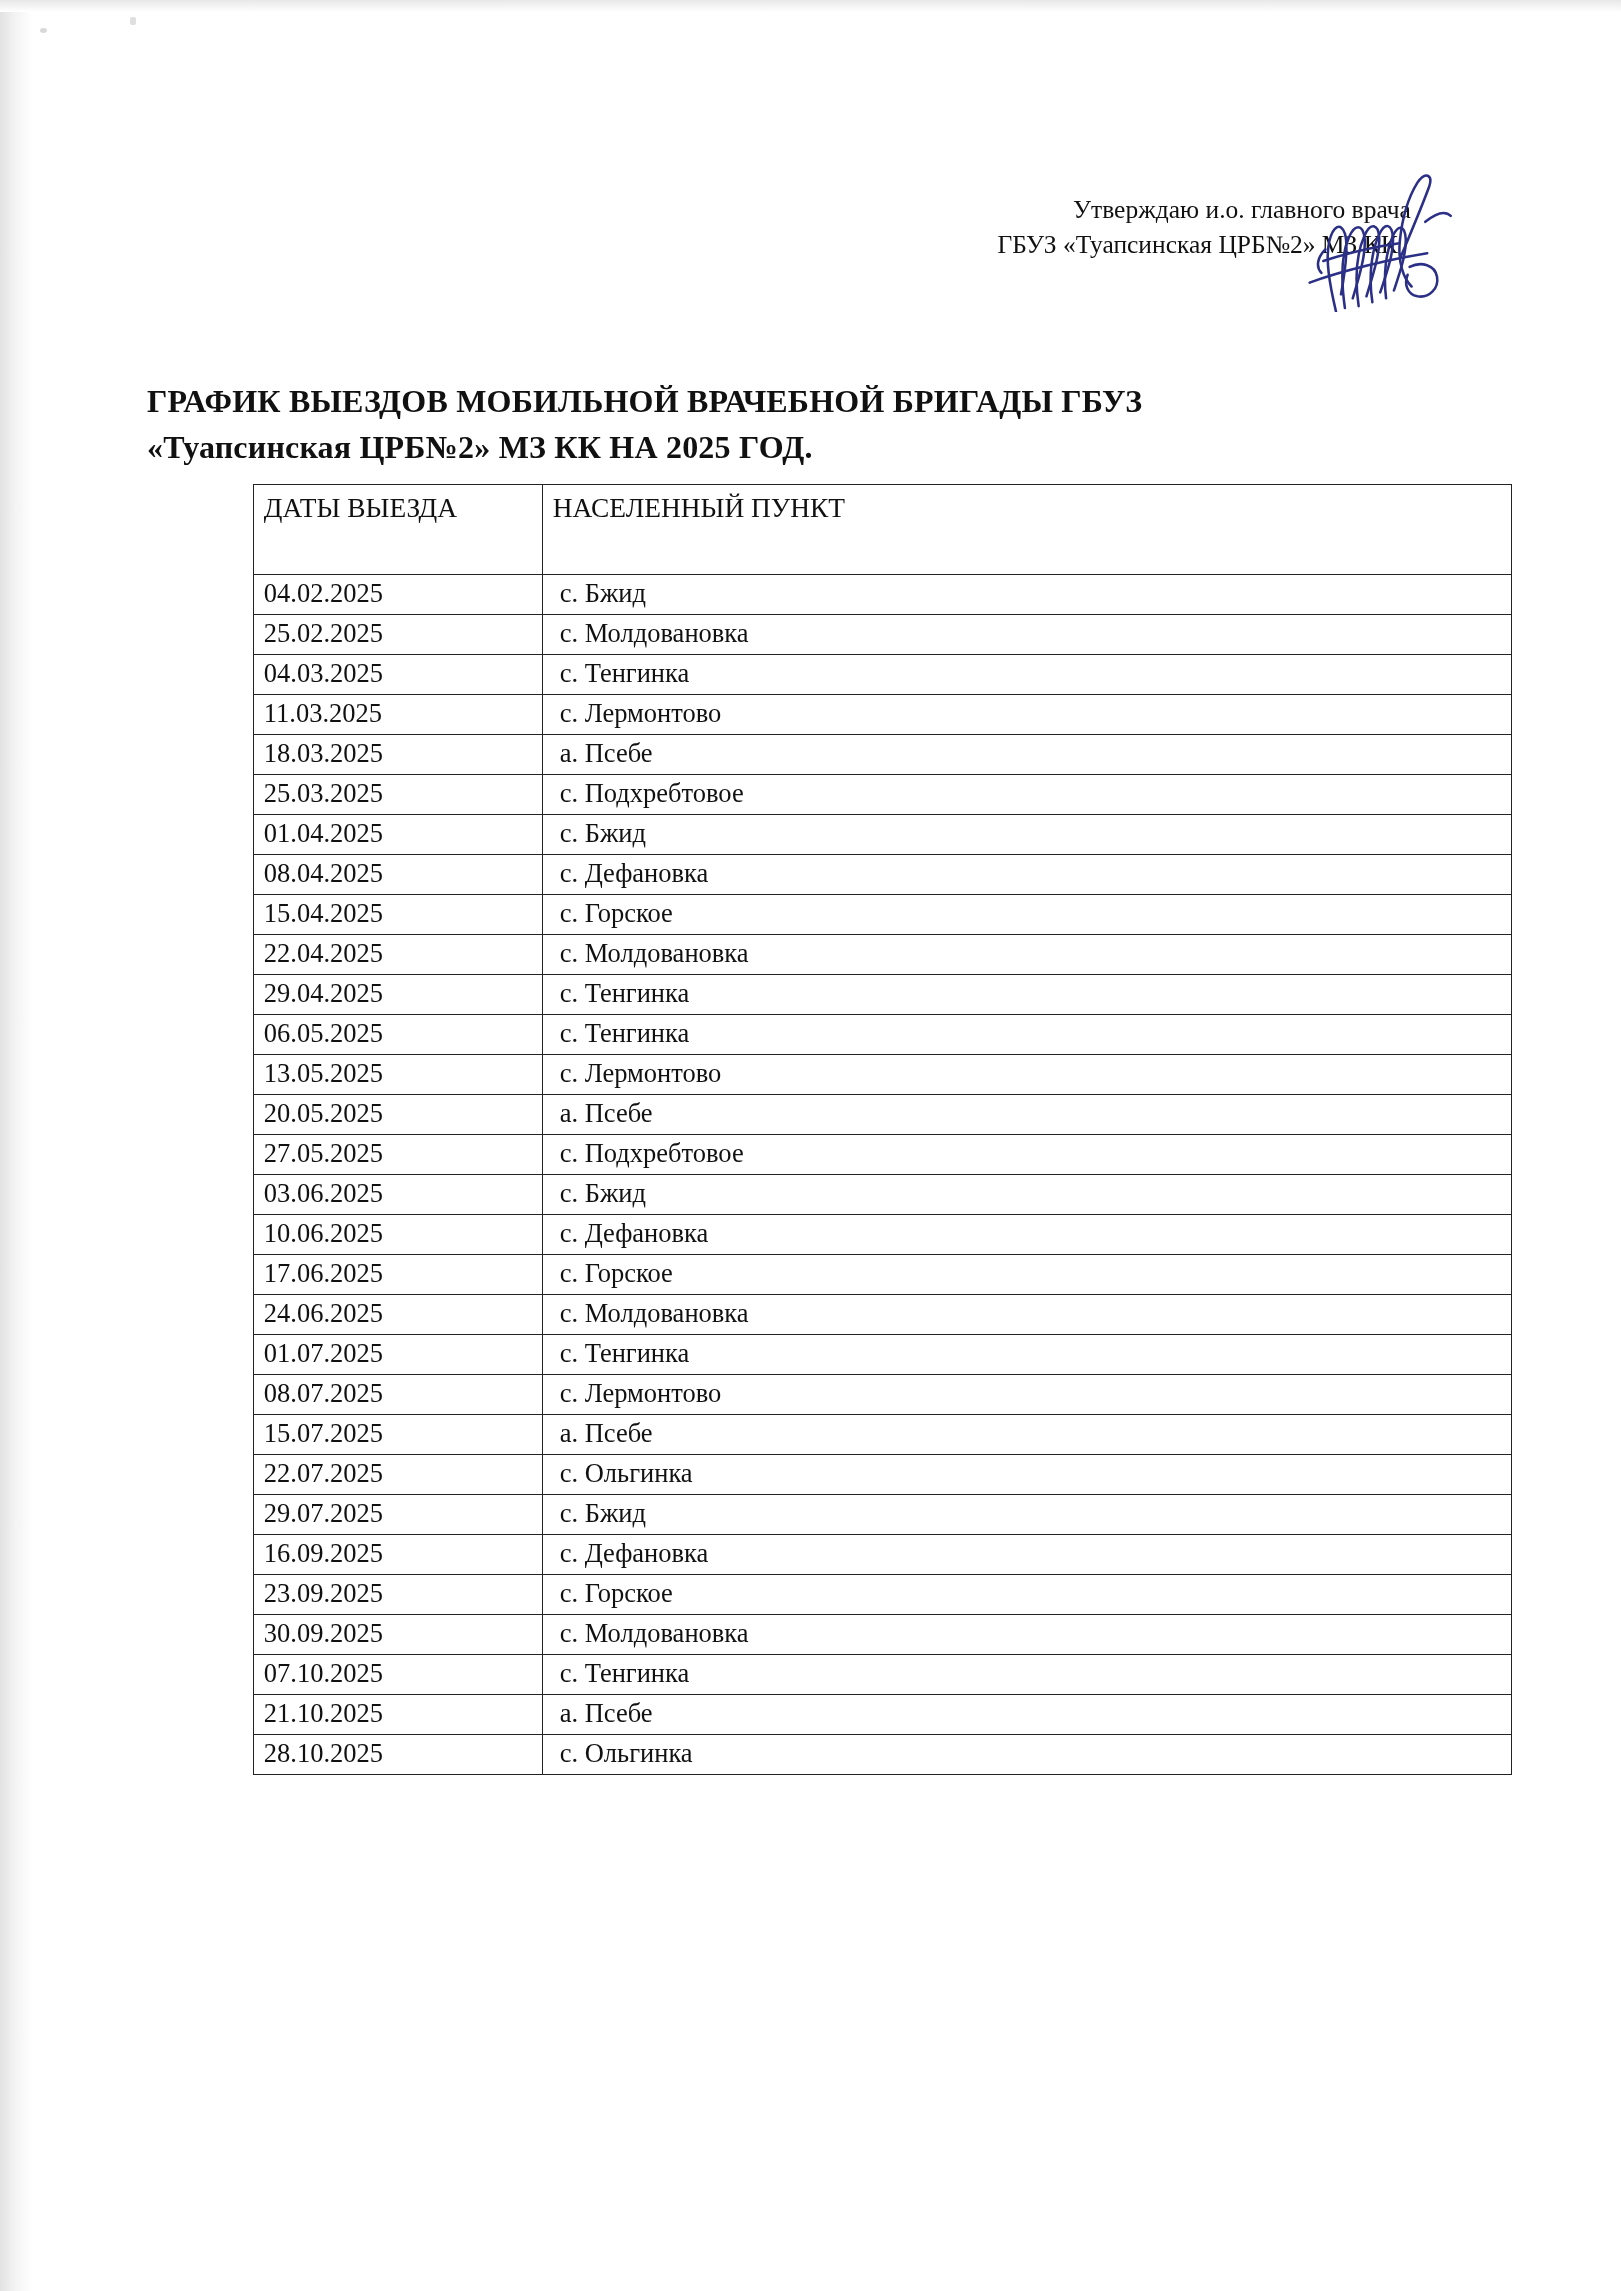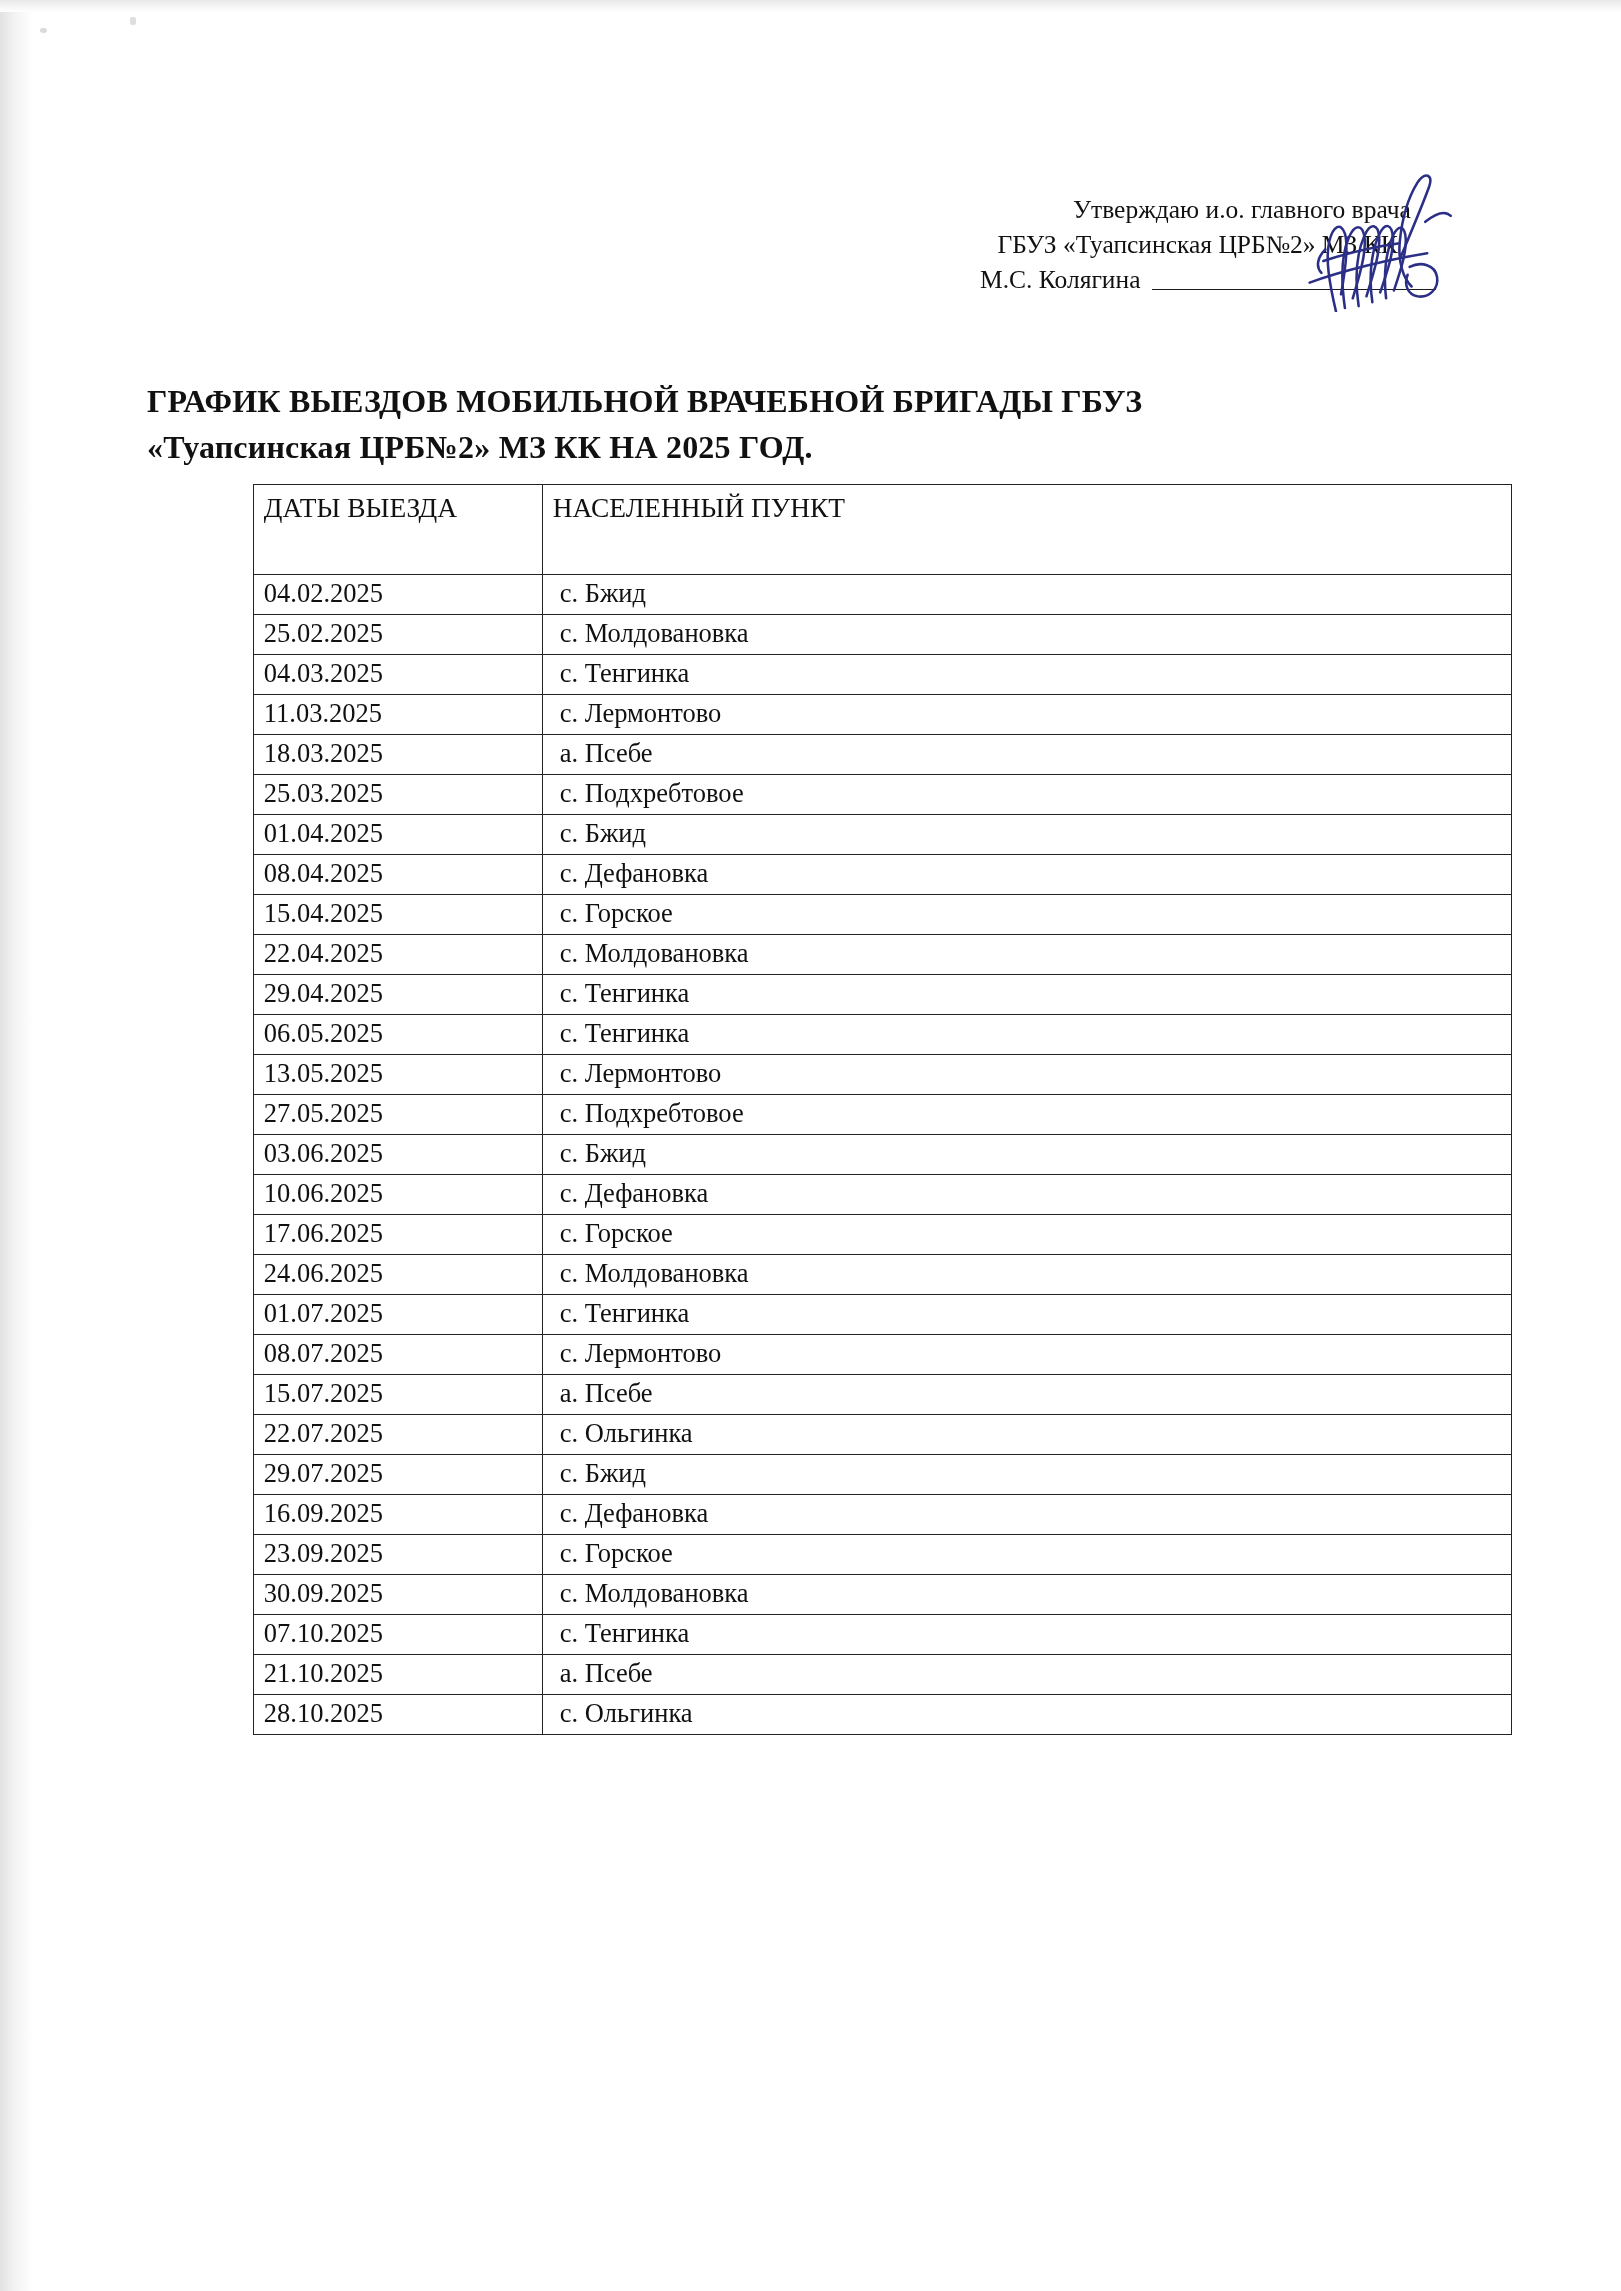--- a/index.html
+++ b/index.html
@@ -134,24 +134,20 @@
 <div class="page">
 
   <div class="scan-edge-left"></div>
   <div class="scan-edge-top"></div>
   <div class="speck s1"></div>
   <div class="speck s2"></div>
 
   <div class="approval">
     <div class="ln1">Утверждаю и.о. главного врача</div>
     <div class="ln2">ГБУЗ «Туапсинская ЦРБ№2» МЗ КК</div>
-    <div class="ln3">
-      <span>М.С. Колягина</span>
-      <span class="sign-rule"></span>
-    </div>
   </div>
 
   <svg class="signature" viewBox="0 0 250 150">
     <g fill="none" stroke="#2b2f86" stroke-width="2.6" stroke-linecap="round" stroke-linejoin="round">
       <path d="M95 150 C 88 120, 84 96, 88 78 C 92 62, 100 58, 104 70 C 108 84, 104 110, 100 132"></path>
       <path d="M104 146 C 100 118, 100 92, 108 74 C 114 60, 122 60, 124 74 C 126 90, 118 116, 112 136"></path>
       <path d="M118 144 C 114 116, 116 90, 124 72 C 130 58, 138 60, 139 74 C 140 90, 132 114, 126 134"></path>
       <path d="M132 140 C 128 114, 131 88, 139 71 C 145 58, 152 60, 153 74 C 154 90, 146 112, 140 130"></path>
       <path d="M146 136 C 143 112, 146 88, 153 72 C 159 60, 165 62, 166 75 C 167 90, 160 110, 154 128"></path>
       <path d="M82 98 C 100 92, 130 84, 158 80"></path>
@@ -226,20 +222,24 @@
         </tr>
         <tr>
           <td class="date">06.05.2025</td>
           <td class="place">с. Тенгинка</td>
         </tr>
         <tr>
           <td class="date">13.05.2025</td>
           <td class="place">с. Лермонтово</td>
         </tr>
         <tr>
+          <td class="date">20.05.2025</td>
+          <td class="place">а. Псебе</td>
+        </tr>
+        <tr>
           <td class="date">27.05.2025</td>
           <td class="place">с. Подхребтовое</td>
         </tr>
         <tr>
           <td class="date">03.06.2025</td>
           <td class="place">с. Бжид</td>
         </tr>
         <tr>
           <td class="date">10.06.2025</td>
           <td class="place">с. Дефановка</td>

